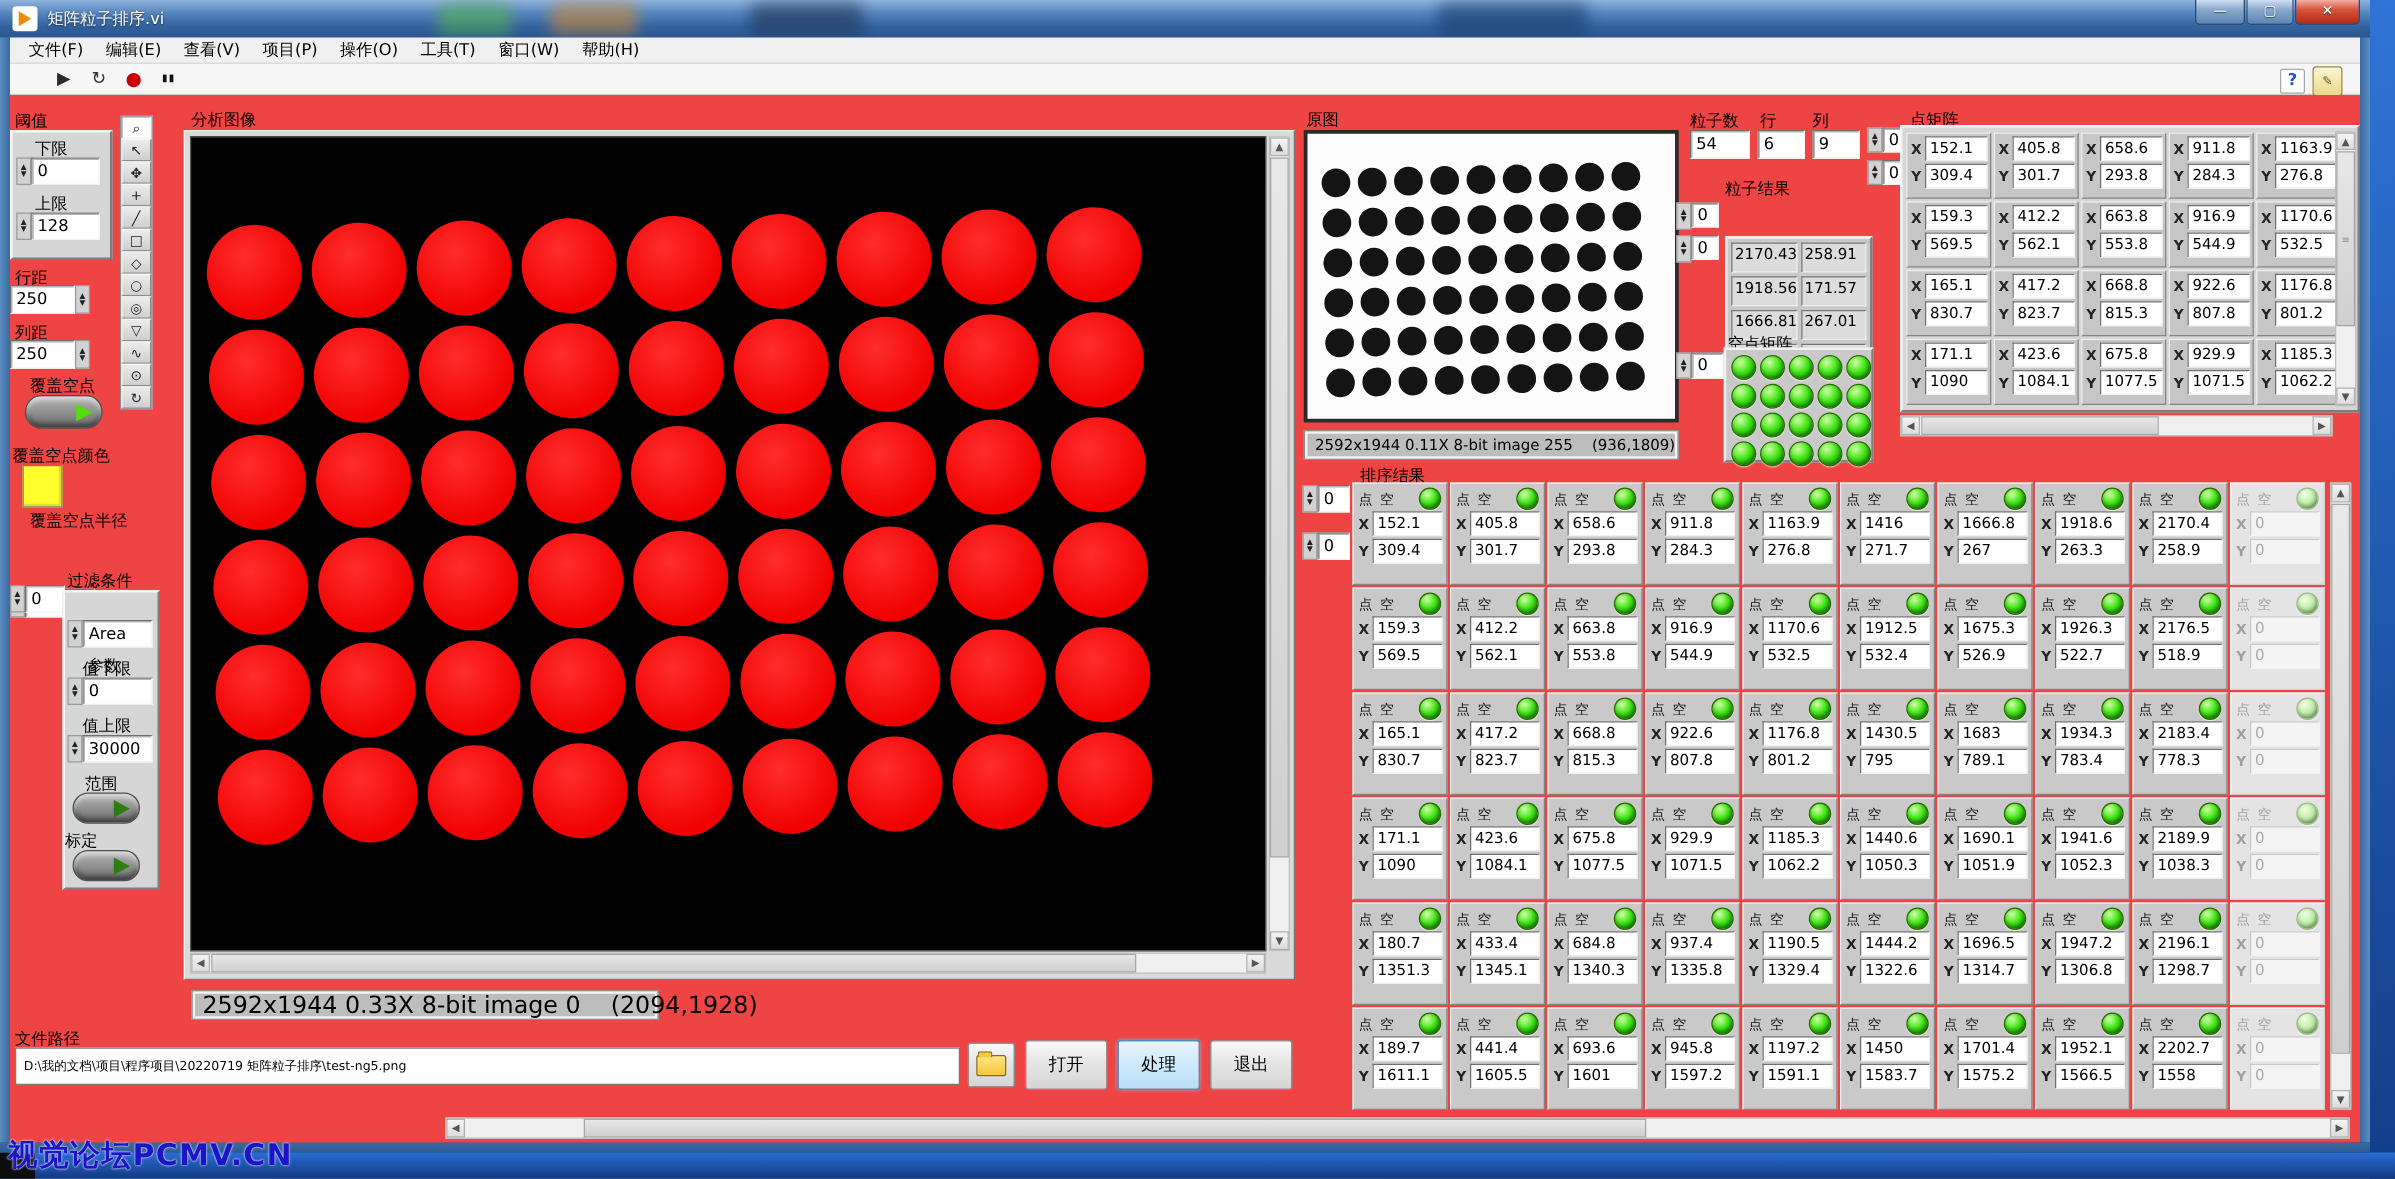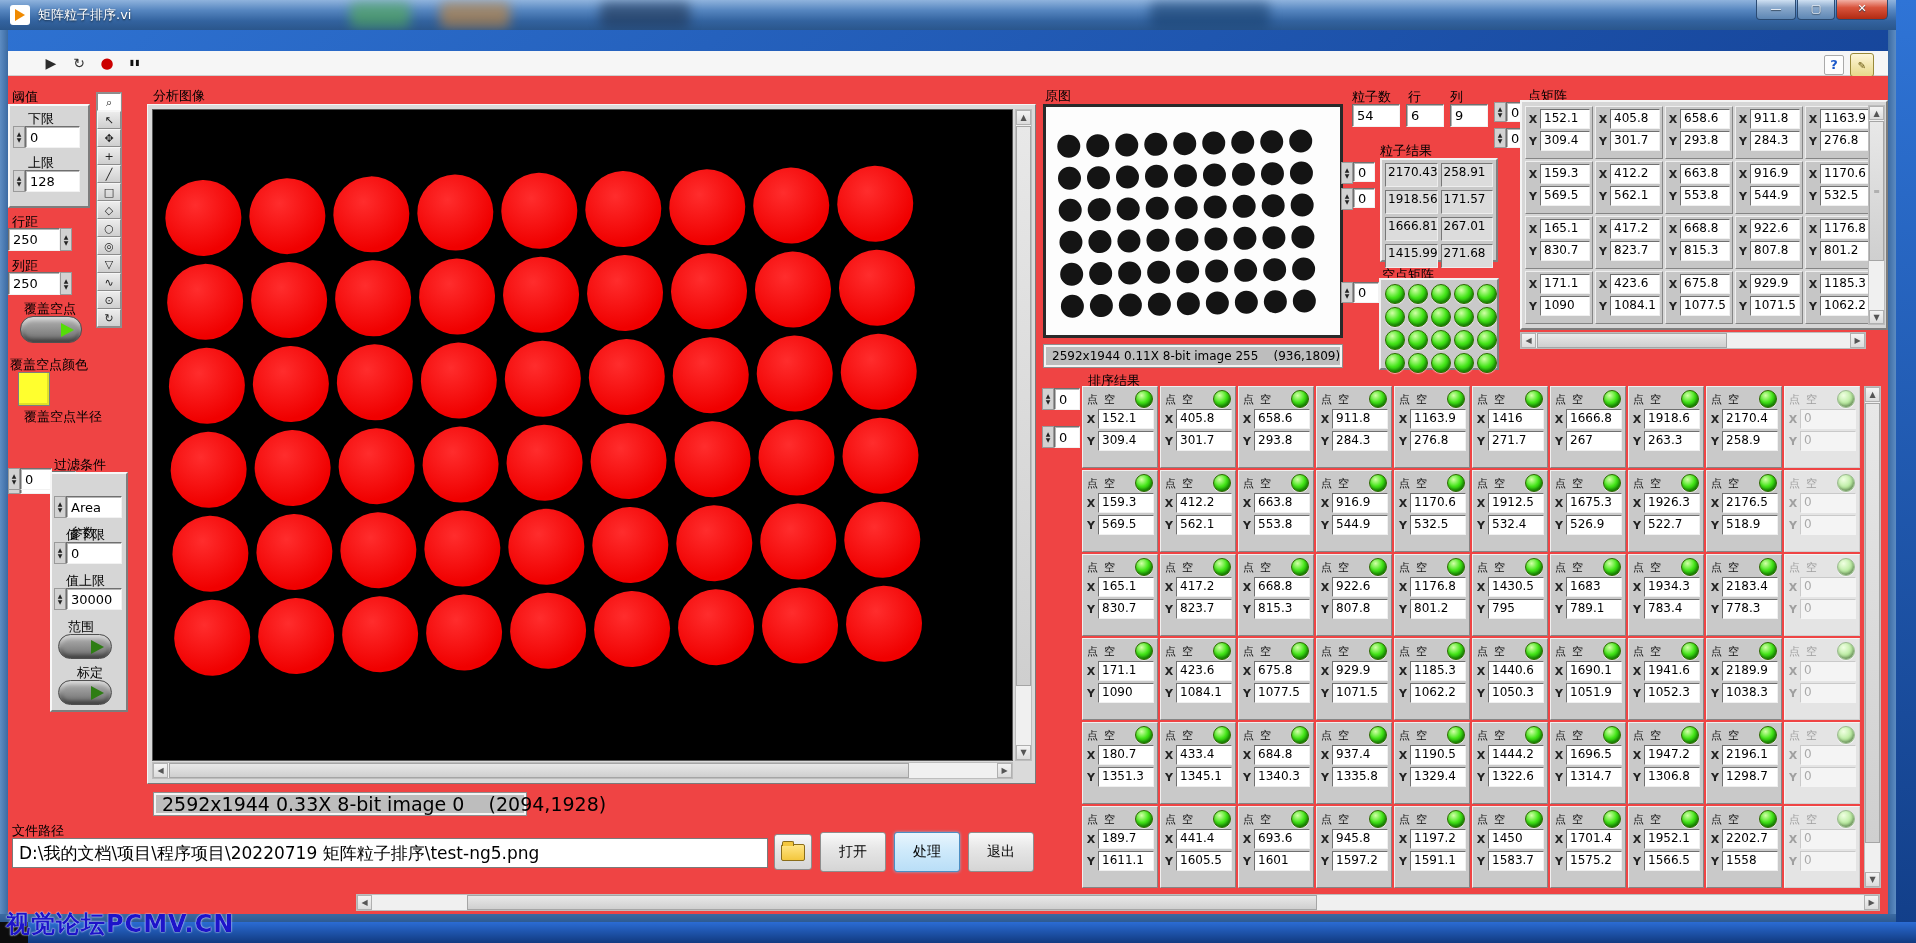--- a/index.html
+++ b/index.html
@@ -65,21 +65,21 @@
   .sb-h{position:absolute;height:17px;background:#f0f0f0;border:1px solid #bdbdbd;box-sizing:border-box;}
   .sb-btn{position:absolute;background:linear-gradient(#f4f4f4,#dcdcdc);border:1px solid #b0b0b0;color:#555;font-size:8px;display:flex;align-items:center;justify-content:center;box-sizing:border-box;}
   .sb-thumb{position:absolute;background:linear-gradient(#e8e8e8,#cfcfcf);border:1px solid #a5a5a5;box-sizing:border-box;display:flex;align-items:center;justify-content:center;color:#8a8a8a;font-size:8px;}
   .statusbox{position:absolute;background:#bdbdbd;border:1px solid #8f8f8f;box-shadow:0 0 0 2px #f4f4f4 inset;
     font-size:19px;display:flex;align-items:center;padding:0 8px;box-sizing:border-box;white-space:pre;}
   
   .thumbframe{position:absolute;background:#2a2a2a;padding:3px;box-sizing:border-box;}
   .thumbcanvas{position:relative;width:100%;height:100%;background:#fdfdfd;overflow:hidden;}
   .bdot{position:absolute;width:23px;height:23px;border-radius:50%;background:#141414;}
   
-  .pr-grid{position:absolute;background:#c9c9c9;border:2px solid;border-color:#f2f2f2 #808080 #808080 #f2f2f2;padding:3px;box-sizing:border-box;}
+  .pr-grid{position:absolute;background:#c9c9c9;border:2px solid;border-color:#f2f2f2 #808080 #808080 #f2f2f2;padding:3px;box-sizing:border-box;margin-top:31px;}
   .pr-row{display:flex;gap:3px;margin-bottom:3px;}
   .pr-cell{width:50px;height:20px;background:#dcdcdc;border:1px solid;border-color:#777 #eee #eee #777;font-size:12px;padding:1px 2px;overflow:hidden;white-space:nowrap;}
   .mini-spin{position:absolute;display:flex;align-items:stretch;height:22px;}
   
   .led-grid{position:absolute;background:#c9c9c9;border:2px solid;border-color:#f2f2f2 #808080 #808080 #f2f2f2;
     display:grid;grid-template-columns:repeat(5,1fr);gap:3px;padding:4px;box-sizing:border-box;align-items:center;justify-items:center;}
   .led{width:18px;height:18px;border-radius:50%;border:1px solid #2c6a00;
     background:radial-gradient(circle at 35% 28%,#d2ffa8,#44e619 45%,#17a800 85%);
     box-shadow:inset -1px -2px 3px rgba(0,0,0,.35),0 1px 1px rgba(255,255,255,.6);}
   .led.dim{background:radial-gradient(circle at 35% 28%,#f0ffe2,#b8eb9f 55%,#97d483);border-color:#9cba90;}
@@ -92,21 +92,21 @@
   .sfld{flex:1;height:20px;background:#fff;border:1px solid;border-color:#6f6f6f #f0f0f0 #f0f0f0 #6f6f6f;font-size:12px;padding:1px 3px;box-sizing:border-box;overflow:hidden;white-space:nowrap;}
   .sort-grid{position:absolute;display:grid;grid-template-columns:repeat(10,76px);grid-auto-rows:82px;gap:2px;}
   .scell{background:#c9c9c9;border:1px solid;border-color:#efefef #858585 #858585 #efefef;padding:2px 3px;box-sizing:border-box;}
   .scell-h{display:flex;align-items:center;height:20px;gap:6px;padding:0 1px;}
   .sl{font-size:11px;color:#111;}
   .scell-h .led{margin-left:auto;width:16px;height:16px;}
   .scell.dis{background:#e4e4e4;border-color:#f4f4f4 #cfcfcf #cfcfcf #f4f4f4;}
   .scell.dis .sl,.scell.dis .axl{color:#9f9f9f;}
   .scell.dis .sfld{color:#aaa;border-color:#c9c9c9 #f4f4f4 #f4f4f4 #c9c9c9;background:#f4f4f4;}
   
-  .pathfld{position:absolute;background:#fff;border:1px solid #7a7a7a;font-size:17px;padding:0 6px;display:flex;align-items:center;box-sizing:border-box;white-space:nowrap;overflow:hidden;}
+  .pathfld{position:absolute;background:#fff;border:1px solid #7a7a7a;font-size:10px;padding:0 6px;display:flex;align-items:center;box-sizing:border-box;white-space:nowrap;overflow:hidden;}
   .btn7{position:absolute;background:linear-gradient(#f9f9f9,#e5e5e5 45%,#d5d5d5);border:1px solid #8e8e8e;border-radius:3px;
     font-size:14px;display:flex;align-items:center;justify-content:center;box-sizing:border-box;font-family:"DejaVu Sans",sans-serif;}
   .btn7.primary{background:linear-gradient(#e9f5fd,#cfeafb 45%,#b9def7);border-color:#4b8fc4;box-shadow:0 0 3px #7db9e0;}
   .folder-ic{width:22px;height:15px;background:linear-gradient(#ffe584,#f3c73e);border:1px solid #8a6d1a;border-radius:2px;position:relative;}
   .folder-ic::before{content:"";position:absolute;left:0;top:-4px;width:10px;height:4px;background:#f3c73e;border:1px solid #8a6d1a;border-bottom:none;border-radius:2px 2px 0 0;}
   .watermark{position:absolute;left:6px;top:908px;font-size:24px;font-weight:bold;color:#1d14c9;
     text-shadow:0 0 2px #cfe0ff,0 0 1px #fff;letter-spacing:1px;z-index:50;}
   .deskstrip{position:absolute;left:0;top:922px;width:1916px;height:21px;background:linear-gradient(#2b6cd4,#113a80);}
   .startsq{position:absolute;left:0;top:922px;width:28px;height:21px;background:#0d0d0d;}
   .rightdesk{position:absolute;left:1896px;top:0;width:20px;height:943px;background:linear-gradient(#2f74d6,#123e88);}
@@ -129,20 +129,30 @@
         <span></span>
       </div>
     <div class="title-text" data-name="window-title">矩阵粒子排序.vi</div>
     <div class="winbtns">
       <div class="wbtn min" data-name="minimize-button">—</div>
       <div class="wbtn max" data-name="maximize-button">▢</div>
       <div class="wbtn close" data-name="close-button">✕</div>
     </div>
   </div>
 
+  <div class="menubar" id="menubar" data-name="menu-bar">
+      <div class="menu-item" data-name="menu-item">文件(F)</div>
+      <div class="menu-item" data-name="menu-item">编辑(E)</div>
+      <div class="menu-item" data-name="menu-item">查看(V)</div>
+      <div class="menu-item" data-name="menu-item">项目(P)</div>
+      <div class="menu-item" data-name="menu-item">操作(O)</div>
+      <div class="menu-item" data-name="menu-item">工具(T)</div>
+      <div class="menu-item" data-name="menu-item">窗口(W)</div>
+      <div class="menu-item" data-name="menu-item">帮助(H)</div>
+    </div>
 
   <div class="toolbar" data-name="toolbar">
     <div id="tbicons" style="display:flex;">
         <div class="tb-btn" data-name="run-button">
           <div class="tb-glyph" data-name="run-button-glyph">▶</div>
         </div>
         <div class="tb-btn" data-name="run-continuous-button">
           <div class="tb-glyph" data-name="run-continuous-button-glyph">↻</div>
         </div>
         <div class="tb-btn" data-name="abort-button">
@@ -248,21 +258,21 @@
         <div class="spin" data-name="spinner-icon">
             <span>▲</span>
             <span>▼</span>
           </div>
         <div class="fld" style="width:56px;height:22px;">30000</div>
       </div>
       <div class="lbl" style="left:16px;top:144px;position:absolute;" data-name="range-label">范围</div>
       <div class="switch dark" style="position:absolute;left:6px;top:160px;width:52px;height:23px;" data-name="range-toggle">
           <span class="lever"></span>
         </div>
-      <div class="lbl" style="left:25px;top:190px;position:absolute;" data-name="calibration-label">标定</div>
+      <div class="lbl" style="left:0;top:190px;position:absolute;" data-name="calibration-label">标定</div>
       <div class="switch dark" style="position:absolute;left:6px;top:206px;width:52px;height:23px;" data-name="calibration-toggle">
           <span class="lever"></span>
         </div>
     </div>
 
     <div class="tools" style="left:88px;top:16px;" id="tools" data-name="image-tools-palette">
         <div class="tool-btn sel" data-name="zoom-tool-icon">⌕</div>
         <div class="tool-btn" data-name="cursor-tool-icon">↖</div>
         <div class="tool-btn" data-name="pan-tool-icon">✥</div>
         <div class="tool-btn" data-name="crosshair-tool-icon">+</div>

